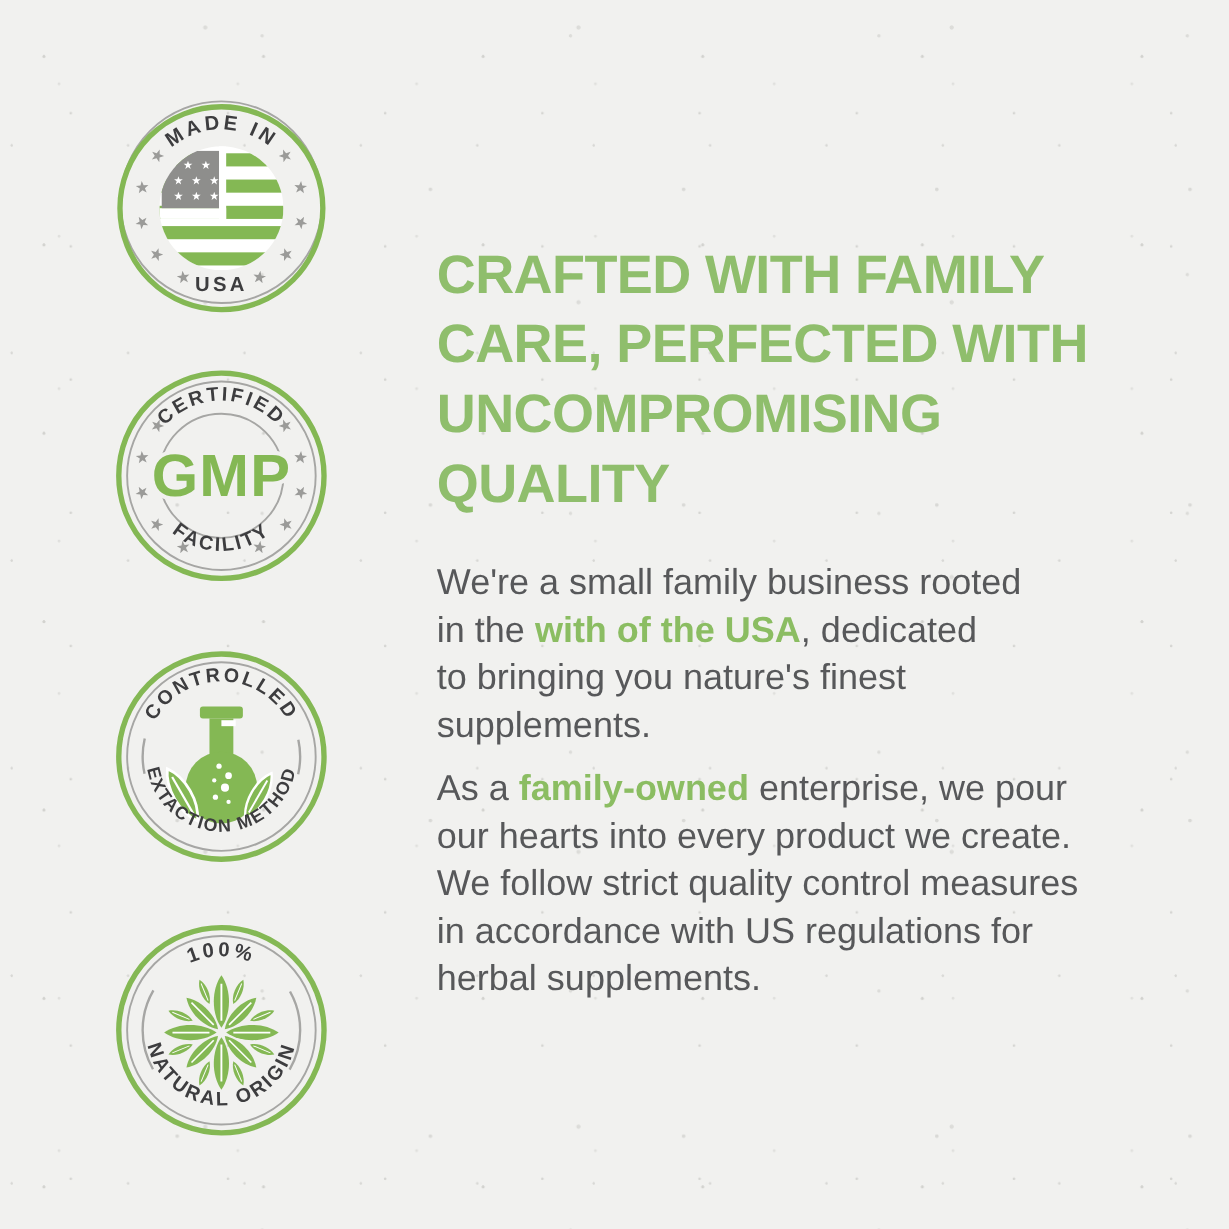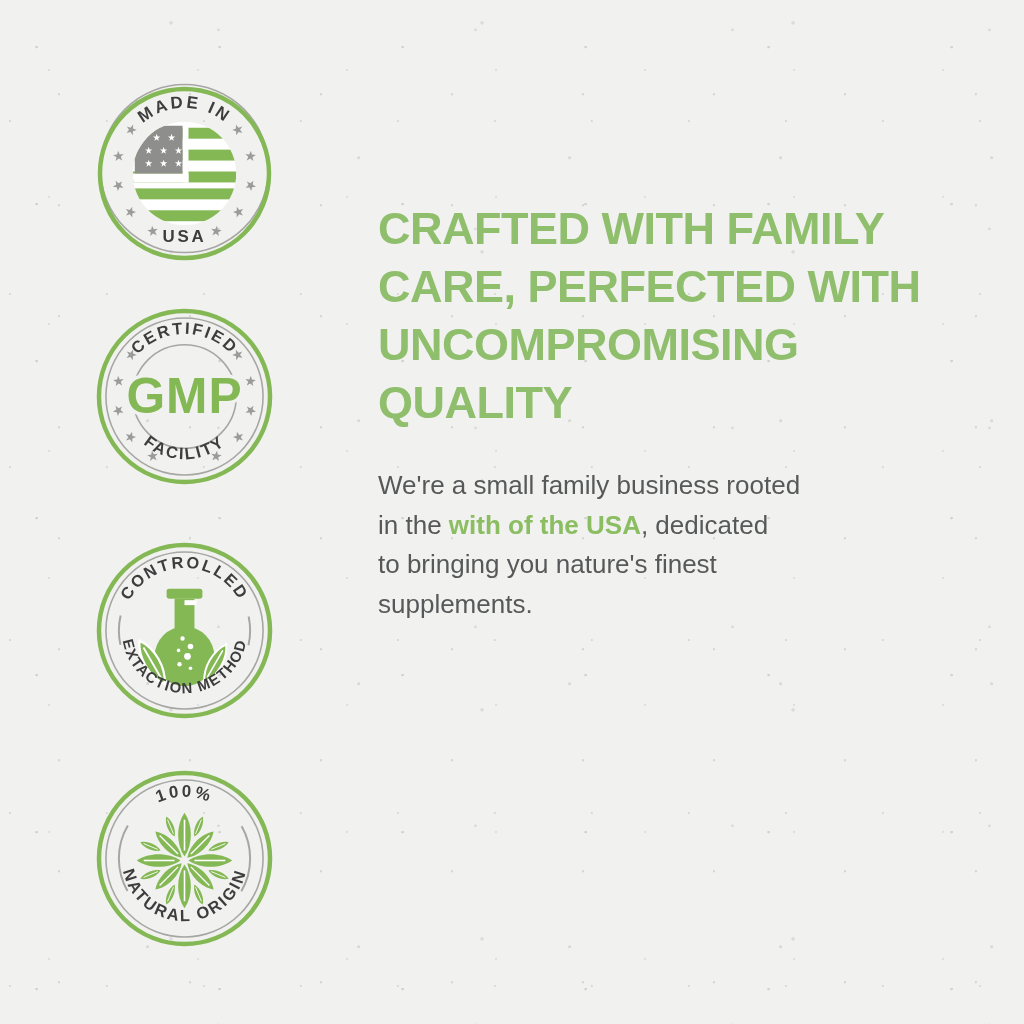--- a/index.html
+++ b/index.html
@@ -28,24 +28,24 @@
   .tcurve{font-family:"Liberation Sans",sans-serif;font-weight:700;fill:var(--badge_text)}
   .t17{font-size:17px;letter-spacing:2.8px}
   .t165{font-size:16.5px;letter-spacing:2.2px}
   .t15{font-size:15px;letter-spacing:1.4px}
   .gmp{font-family:"Liberation Sans",sans-serif;font-weight:700;font-size:50px;letter-spacing:1px;
        fill:var(--badge_green);paint-order:stroke;stroke:var(--paper);stroke-width:7px}
   .star{fill:var(--star_gray)}
   .flag-star{fill:#ffffff}
   .green-fill{fill:var(--badge_green)}
   .canton{fill:var(--canton_gray)}
-  .content{position:absolute;left:378px;top:200px;width:580px}
+  .content{position:absolute;left:364px;top:200px;width:580px}
   h1{font-size:45px;line-height:58px;font-weight:700;letter-spacing:-0.5px;
      color:var(--heading_green);white-space:pre-line;margin:0 0 34px 0}
-  .para{font-size:26px;line-height:39.5px;color:var(--body_text);white-space:pre-line;margin:0 0 14px 0}
+  .para{font-size:30px;line-height:39.5px;color:var(--body_text);white-space:pre-line;margin:0 0 14px 0}
   .para .accent{font-weight:700;color:var(--accent_green)}
 </style>
 </head>
 <body>
 
 <div class="canvas">
 
   <svg width="0" height="0" style="position:absolute" aria-hidden="true">
     <defs>
       <path id="star" d="M0,-7 L1.65,-2.27 L6.66,-2.16 L2.66,0.87 L4.11,5.66 L0,2.8 L-4.11,5.66 L-2.66,0.87 L-6.66,-2.16 L-1.65,-2.27 Z"></path>
@@ -203,15 +203,20 @@
 
   <div class="content">
     <h1>CRAFTED WITH FAMILY
 CARE, PERFECTED WITH
 UNCOMPROMISING
 QUALITY</h1>
     <p class="para"><span>We're a small family business rooted
 in the </span><span class="accent">with of the USA</span><span>, dedicated
 to bringing you nature's finest
 supplements.</span></p>
+    <p class="para"><span>As a </span><span class="accent">family-owned</span><span> enterprise, we pour
+our hearts into every product we create.
+We follow strict quality control measures
+in accordance with US regulations for
+herbal supplements.</span></p>
   </div>
 
 </div>
 
 </body></html>

